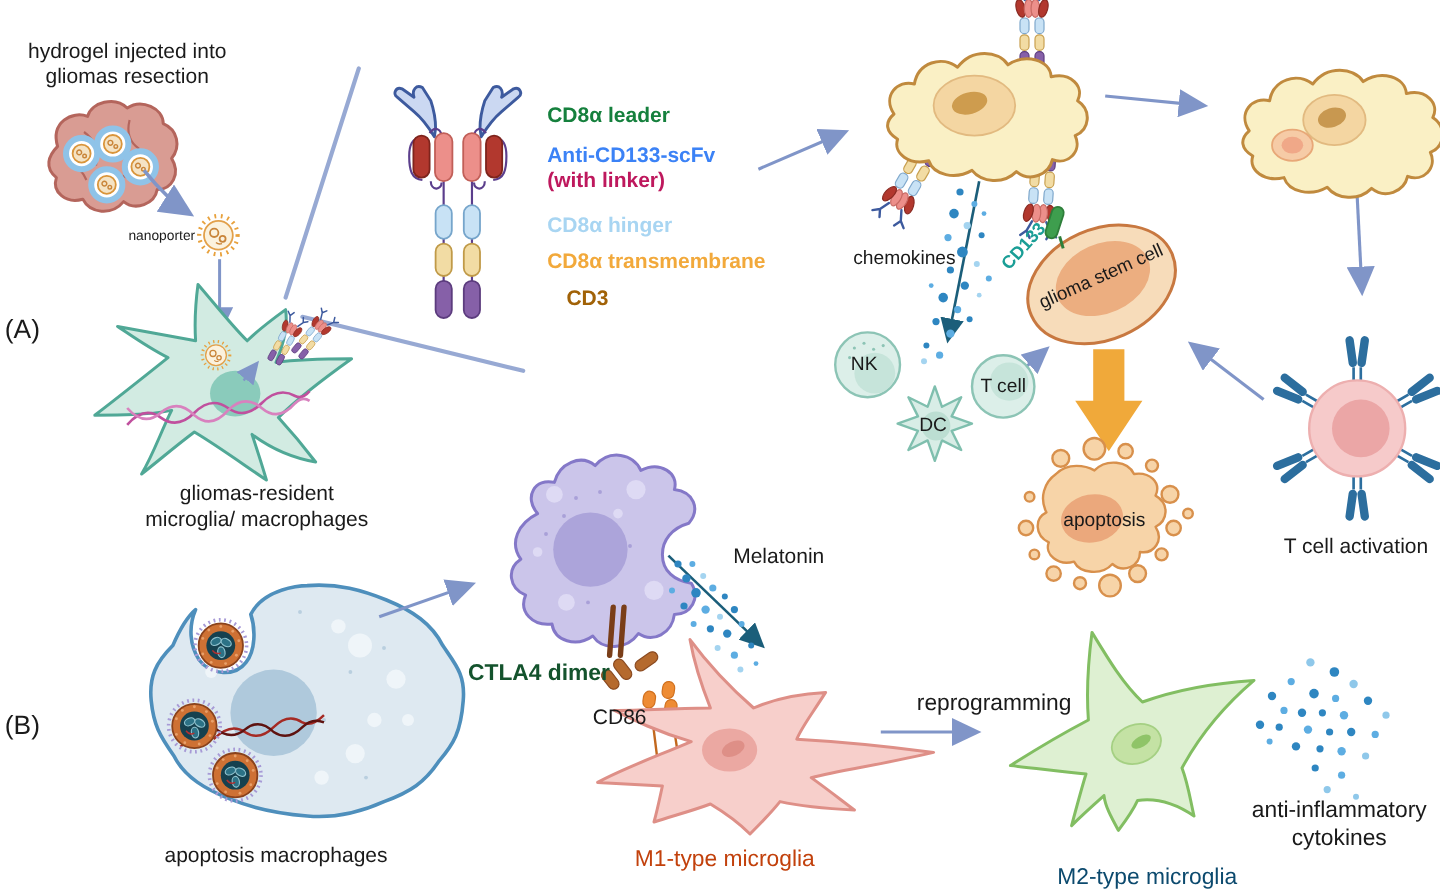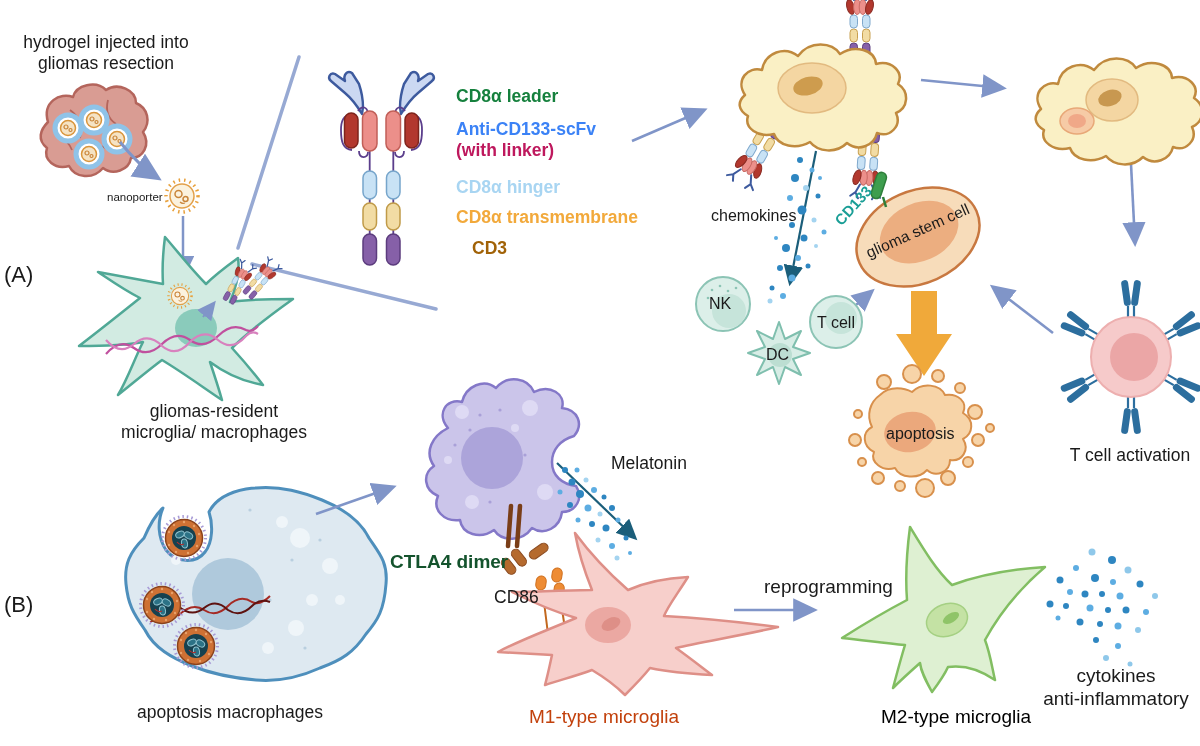--- a/index.html
+++ b/index.html
@@ -491,19 +491,19 @@
 
 <div class="lbl panel-letter" style="left:4px;top:592px;">(B)</div>
 <div class="lbl cap c" style="left:105px;top:702px;width:250px;">
   <div>apoptosis macrophages</div>
 </div>
 <div class="lbl big bold" style="left: 390px; top: 550px; color: #14532d;">CTLA4 dimer</div>
 <div class="lbl cap" style="left:494px;top:587px;">CD86</div>
 <div class="lbl cap" style="left:611px;top:453px;">Melatonin</div>
 <div class="lbl big c" style="left: 528px; top: 705px; width: 152px; color: #c2410c;">M1-type microglia</div>
 <div class="lbl big" style="left:716px;top:575px;margin-left:48px;">reprogramming</div>
-<div class="lbl big c" style="left: 877px; top: 705px; width: 158px; color: #000000;">M2-type microglia</div>
+<div class="lbl big c" style="left: 877px; top: 720px; width: 158px; color: #0c4a6e;">M2-type microglia</div>
 <div class="lbl big c" style="left:1032px;top:664px;width:168px;">
+  <div>anti-inflammatory</div>
   <div>cytokines</div>
-  <div>anti-inflammatory</div>
 </div>
 
 </div>
 
 </body></html>

